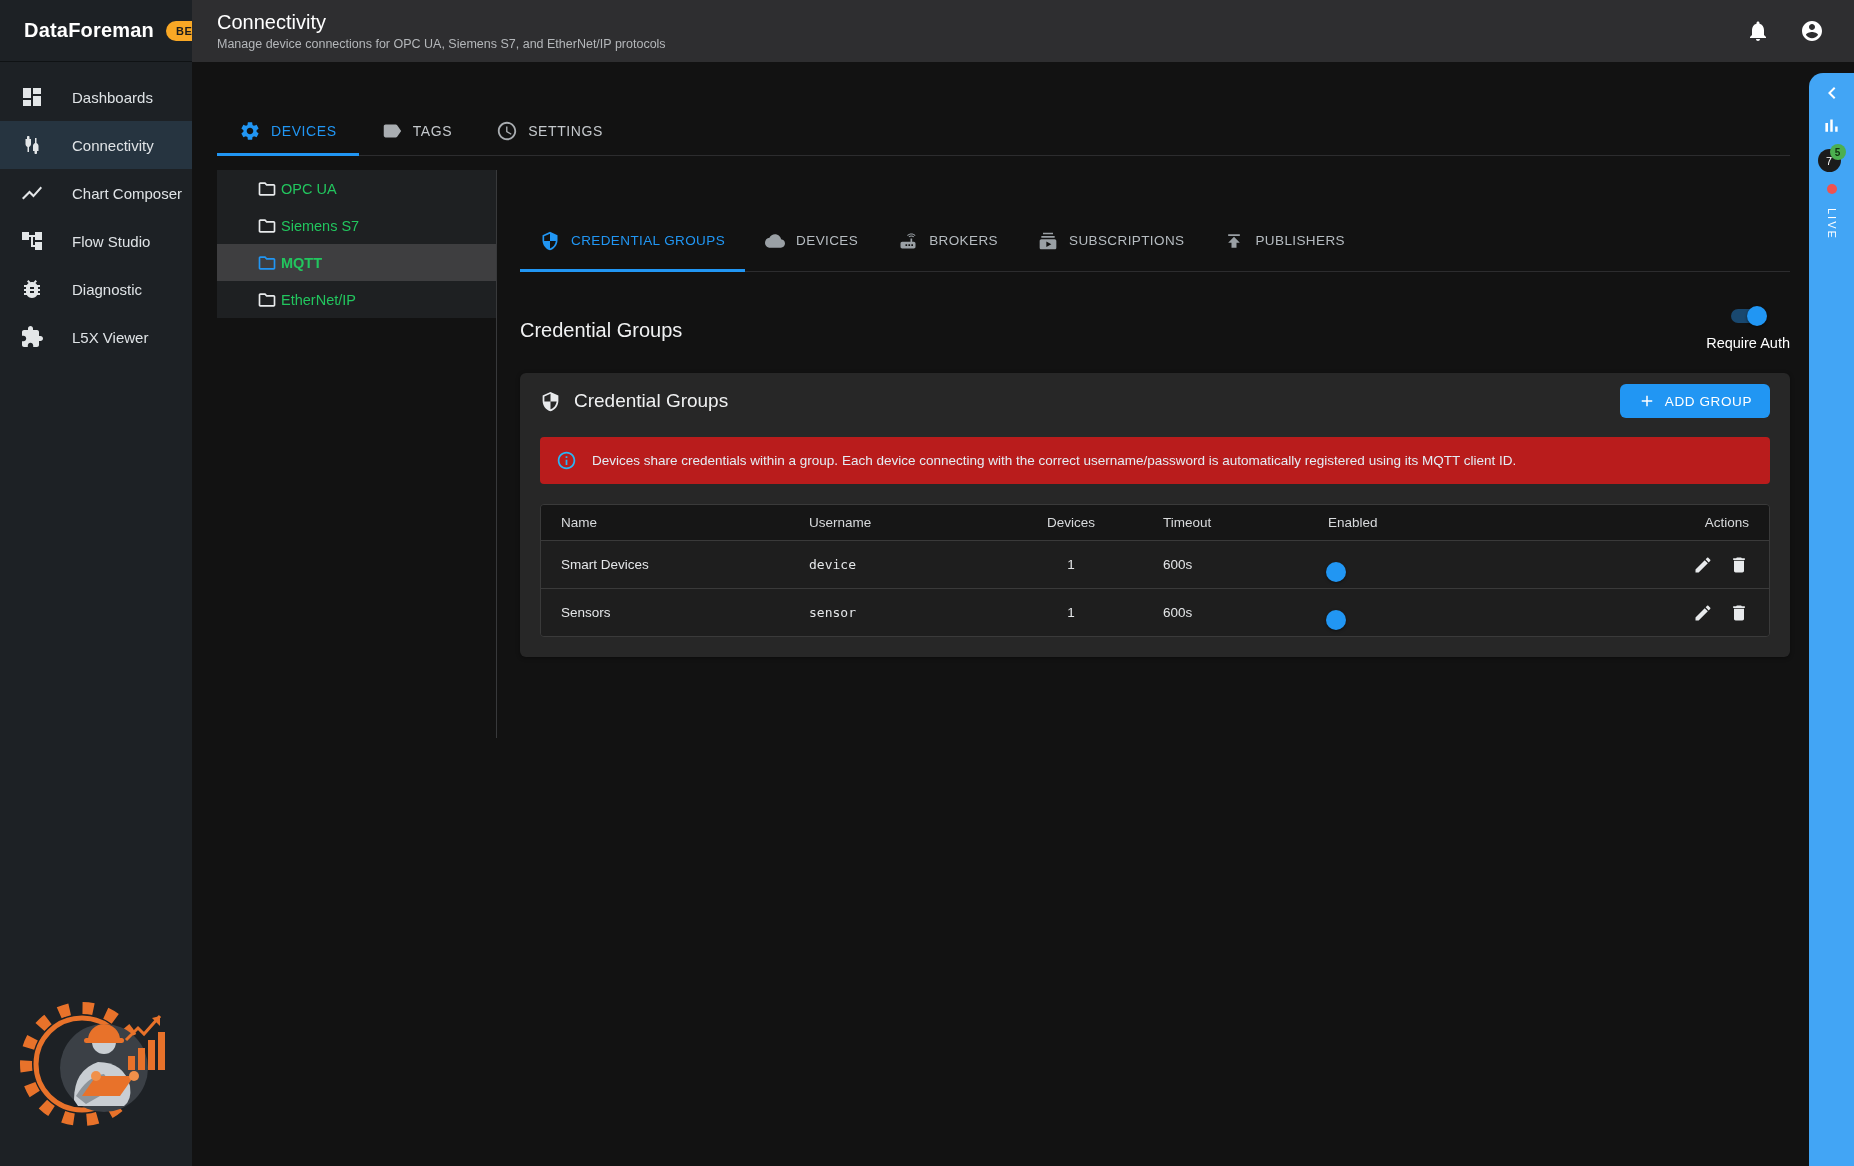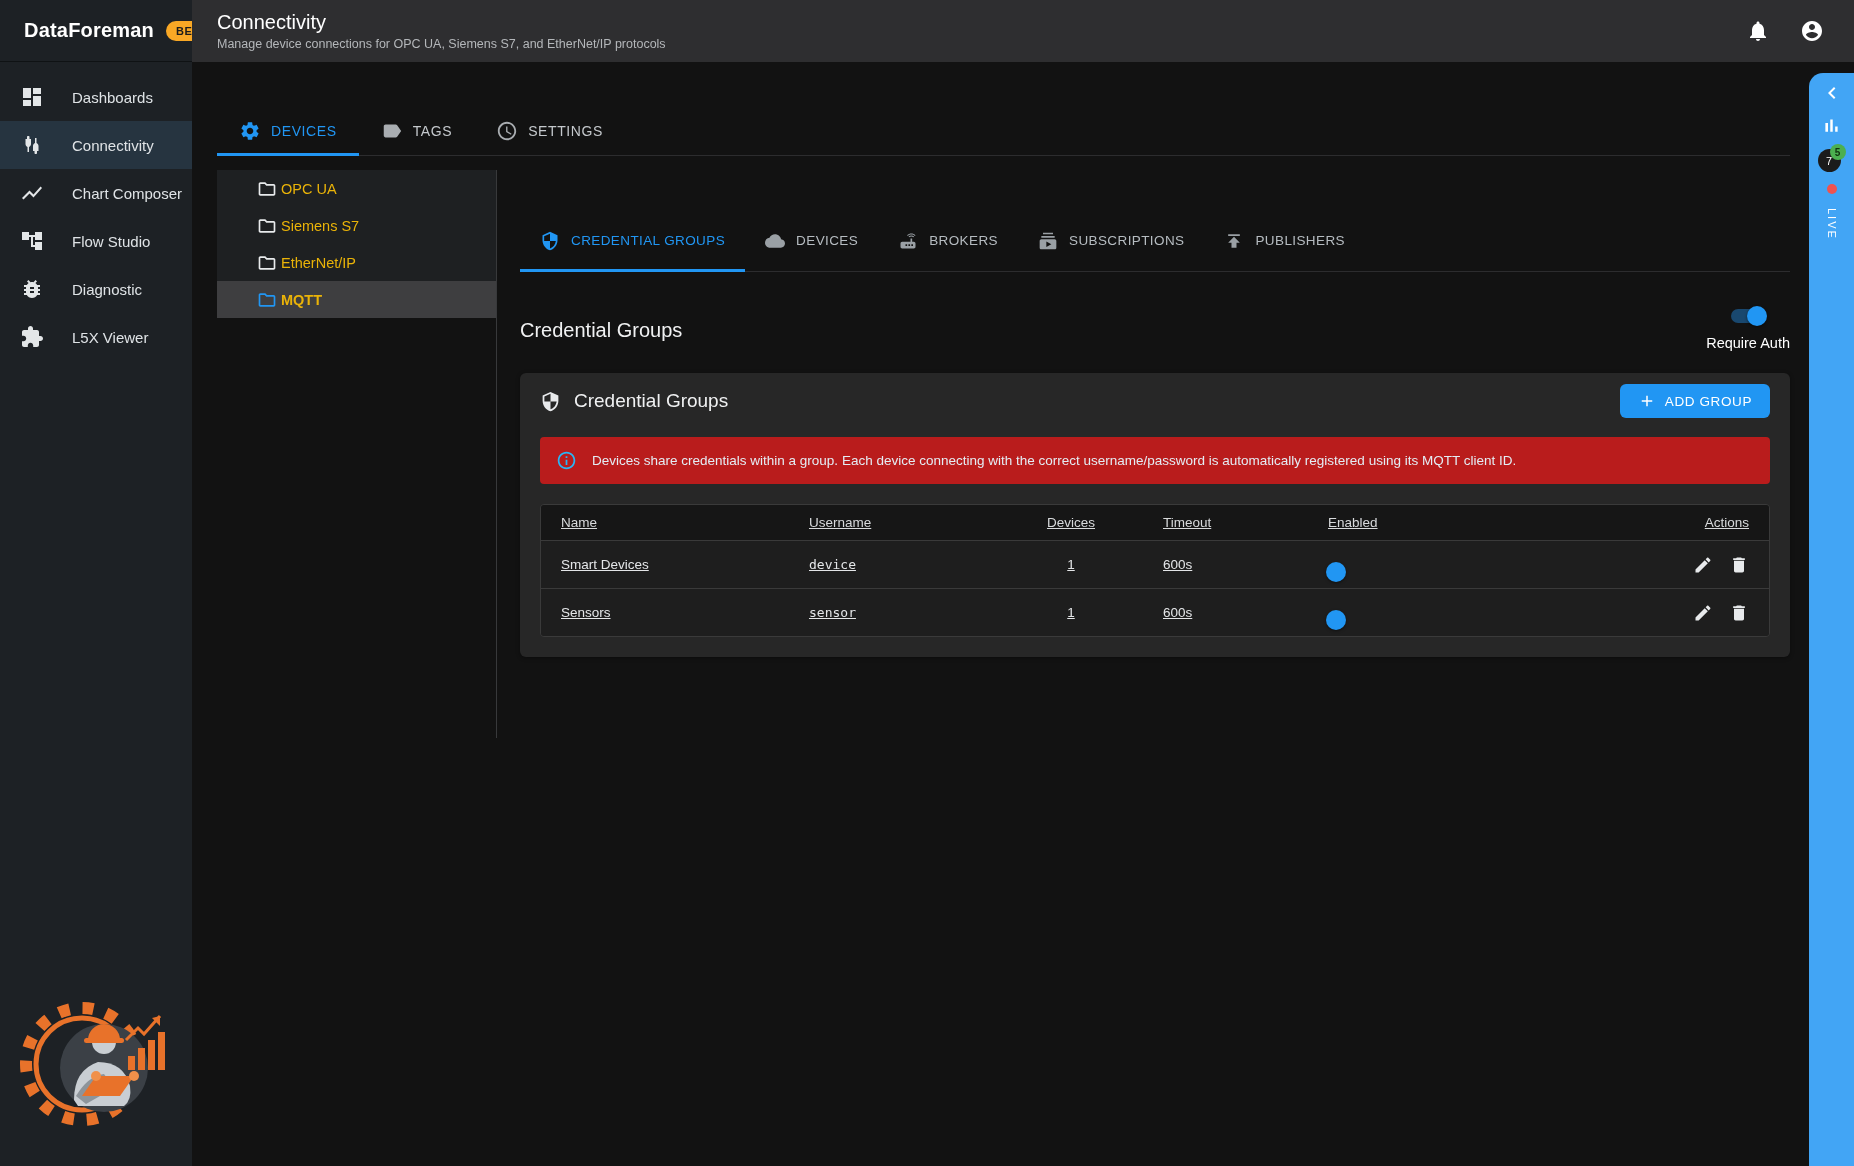--- a/index.html
+++ b/index.html
@@ -35,21 +35,21 @@
   .tabs { margin-top:44px; height:50px; display:flex; border-bottom:1px solid #2c2c2e; }
   .tab { display:flex; align-items:center; gap:10px; padding:0 22px; font-size:14px; letter-spacing:.6px; color:#c4c8cc; cursor:pointer; position:relative; }
   .tab .tabico { width:22px; height:22px; color:#a9adb1; }
   .tab.active { color:#2196f3; }
   .tab.active .tabico { color:#2196f3; }
   .tab .indicator { position:absolute; left:0; right:0; bottom:-1px; height:3px; background:#2196f3; }
 
   .content-row { display:flex; margin-top:14px; }
   .left-col { width:280px; flex-shrink:0; border-right:1px solid #38393b; min-height:568px; }
   .tree { background:#1e2022; }
-  .tree-item { height:37px; display:flex; align-items:center; padding-left:40px; gap:4px; font-size:14.5px; color:#eab308; cursor:pointer; }
+  .tree-item { height:37px; display:flex; align-items:center; padding-left:40px; gap:4px; font-size:14.5px; color:#22c55e; cursor:pointer; }
   .tree-item .fico { width:20px; height:20px; color:#e8eaec; }
   .tree-item.selected { background:#3e3e40; font-weight:bold; }
   .tree-item.selected .fico { color:#2196f3; }
 
   .right-col { flex:1; padding-left:23px; min-width:0; }
 
   
   .subtabs { margin-top:40px; height:62px; display:flex; border-bottom:1px solid #2c2c2e; }
   .subtab { display:flex; align-items:center; gap:11px; padding:0 20px; font-size:13.5px; letter-spacing:.4px; color:#b6bcc1; cursor:pointer; position:relative; }
   .subtab .stico { width:20px; height:20px; color:#9aa0a5; }
@@ -79,21 +79,21 @@
 
   .info-banner { margin:8px 20px 0 20px; background:#b91c1c; border-radius:4px; display:flex; align-items:center; gap:15px; padding:13px 16px; }
   .info-banner .iico { width:21px; height:21px; color:#29b6f6; flex-shrink:0; }
   .info-text { font-size:13.5px; color:#e4edf4; }
 
   
   .table { margin:20px 20px 0 20px; border:1px solid #3a3a3a; border-radius:4px; overflow:hidden; }
   .trow { display:grid; grid-template-columns:248px 210px 144px 165px 200px 1fr; align-items:center; }
   .trow.head { height:35px; background:#161616; font-size:13.5px; color:#d8dadc; }
   .trow.body { height:48px; background:#1e1e1e; font-size:13.5px; color:#e4e6e8; border-top:1px solid #3a3a3a; }
-  .cell { padding-left:20px;text-decoration:underline; }
+  .cell { padding-left:20px; }
   .cell.center { text-align:center; padding-left:0; }
   .cell.mono { font-family:"DejaVu Sans Mono", monospace; font-size:13px; }
   .cell.enabled-cell { padding-left:36px; }
   .cell.actions { padding-left:0; padding-right:20px; display:flex; justify-content:flex-end; gap:16px; }
   .aico { width:20px; height:20px; color:#e8eaec; cursor:pointer; }
 
   
   .strip { width:45px; margin-top:11px; background:#42a5f5; border-top-left-radius:14px; display:flex; flex-direction:column; align-items:center; padding-top:8px; flex-shrink:0; }
   .strip .sico { width:24px; height:24px; color:#fff; cursor:pointer; }
   .strip .chart-ico { width:21px; height:21px; margin-top:10px; color:#fff; }
@@ -259,35 +259,35 @@
                 <span>OPC UA</span>
               </div>
               <div class="tree-item">
                 <span class="fico">
                   <svg viewBox="0 0 24 24" fill="currentColor" width="20" height="20">
                       <path d="M20 6h-8l-2-2H4c-1.1 0-1.99.9-1.99 2L2 18c0 1.1.9 2 2 2h16c1.1 0 2-.9 2-2V8c0-1.1-.9-2-2-2zm0 12H4V6h5.17l2 2H20v10z"></path>
                     </svg>
                 </span>
                 <span>Siemens S7</span>
               </div>
+              <div class="tree-item selected">
+                <span class="fico">
+                  <svg viewBox="0 0 24 24" fill="currentColor" width="20" height="20">
+                      <path d="M20 6h-8l-2-2H4c-1.1 0-1.99.9-1.99 2L2 18c0 1.1.9 2 2 2h16c1.1 0 2-.9 2-2V8c0-1.1-.9-2-2-2zm0 12H4V6h5.17l2 2H20v10z"></path>
+                    </svg>
+                </span>
+                <span>MQTT</span>
+              </div>
               <div class="tree-item">
                 <span class="fico">
                   <svg viewBox="0 0 24 24" fill="currentColor" width="20" height="20">
                       <path d="M20 6h-8l-2-2H4c-1.1 0-1.99.9-1.99 2L2 18c0 1.1.9 2 2 2h16c1.1 0 2-.9 2-2V8c0-1.1-.9-2-2-2zm0 12H4V6h5.17l2 2H20v10z"></path>
                     </svg>
                 </span>
                 <span>EtherNet/IP</span>
-              </div>
-              <div class="tree-item selected">
-                <span class="fico">
-                  <svg viewBox="0 0 24 24" fill="currentColor" width="20" height="20">
-                      <path d="M20 6h-8l-2-2H4c-1.1 0-1.99.9-1.99 2L2 18c0 1.1.9 2 2 2h16c1.1 0 2-.9 2-2V8c0-1.1-.9-2-2-2zm0 12H4V6h5.17l2 2H20v10z"></path>
-                    </svg>
-                </span>
-                <span>MQTT</span>
               </div>
             </div>
           </div>
 
           <div class="right-col">
 
             <div class="subtabs">
               <div class="subtab active">
                 <span class="stico">
                   <svg viewBox="0 0 24 24" fill="currentColor" width="20" height="20">

